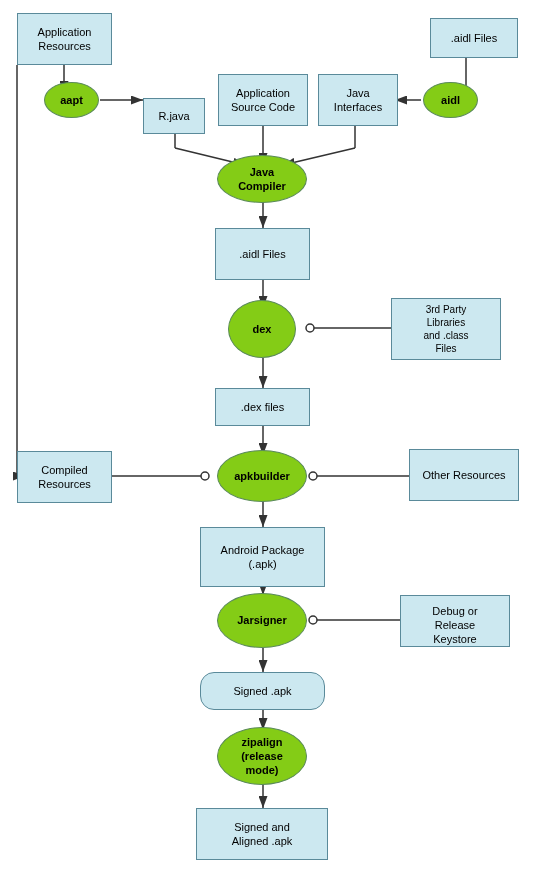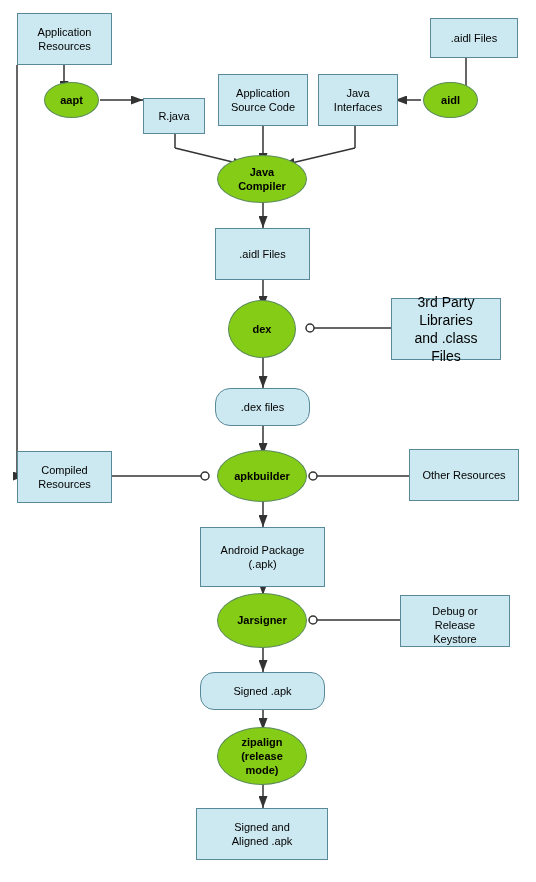--- a/index.html
+++ b/index.html
@@ -171,27 +171,27 @@
 
   <div class="box" style="left:215px; top:228px; width:95px; height:52px;">
     <span>.aidl Files</span>
   </div>
 
   <div class="oval" style="left:228px; top:300px; width:68px; height:58px;">
     <span>dex</span>
   </div>
 
   <div class="box" style="left:391px; top:298px; width:110px; height:62px;">
-    <span style="white-space:pre-line; font-size:14px;">3rd Party
+    <span style="white-space:pre-line; font-size:10px;">3rd Party
 Libraries
 and .class
 Files</span>
   </div>
 
-  <div class="box" style="left:215px; top:388px; width:95px; height:38px;border-radius:15px;">
+  <div class="box" style="left:215px; top:388px; width:95px; height:38px;">
     <span>.dex files</span>
   </div>
 
   <div class="box" style="left:17px; top:451px; width:95px; height:52px;">
     <span style="white-space:pre-line;">Compiled
 Resources</span>
   </div>
 
   <div class="oval" style="left:217px; top:450px; width:90px; height:52px;">
     <span>apkbuilder</span>

